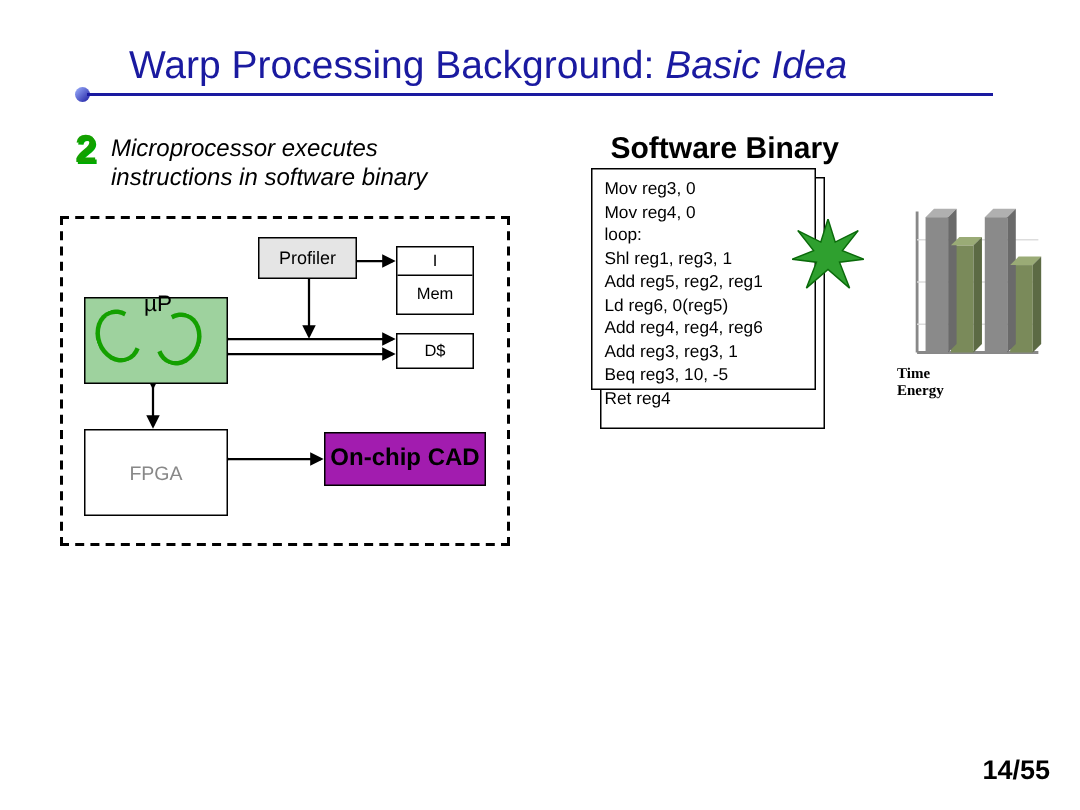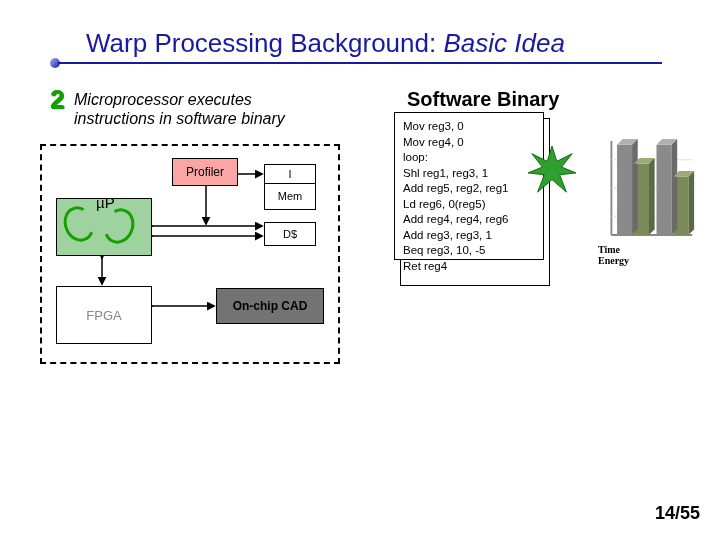--- a/index.html
+++ b/index.html
@@ -92,21 +92,21 @@
   }
   .cycle-arrow.a { top: 60px; left: 22px; border-right-color: transparent; transform: rotate(-20deg); }
   .cycle-arrow.b { top: 62px; left: 62px; border-left-color: transparent; transform: rotate(20deg); }
   .profiler {
     position: absolute;
     top: 12px;
     left: 130px;
     width: 66px;
     height: 28px;
     border: 1px solid #000;
-    background: #fca5a5;
+    background: #e5e5e5;
     text-align: center;
     font-family: sans-serif;
     font-size: 12px;
     line-height: 26px;
   }
   .imem {
     position: absolute;
     top: 18px;
     left: 222px;
     width: 52px;
@@ -146,23 +146,23 @@
     text-align: center;
     line-height: 58px;
   }
   .cad {
     position: absolute;
     top: 142px;
     left: 174px;
     width: 108px;
     height: 36px;
     border: 1px solid #000;
-    background: #737373;
-    font-family: sans-serif;
-    font-size: 12px;
+    background: #a21caf;
+    font-family: sans-serif;
+    font-size: 16px;
     font-weight: bold;
     text-align: center;
     line-height: 34px;
   }
   svg.wires {
     position: absolute;
     top: 0; left: 0;
     width: 300px; height: 220px;
     pointer-events: none;
   }

